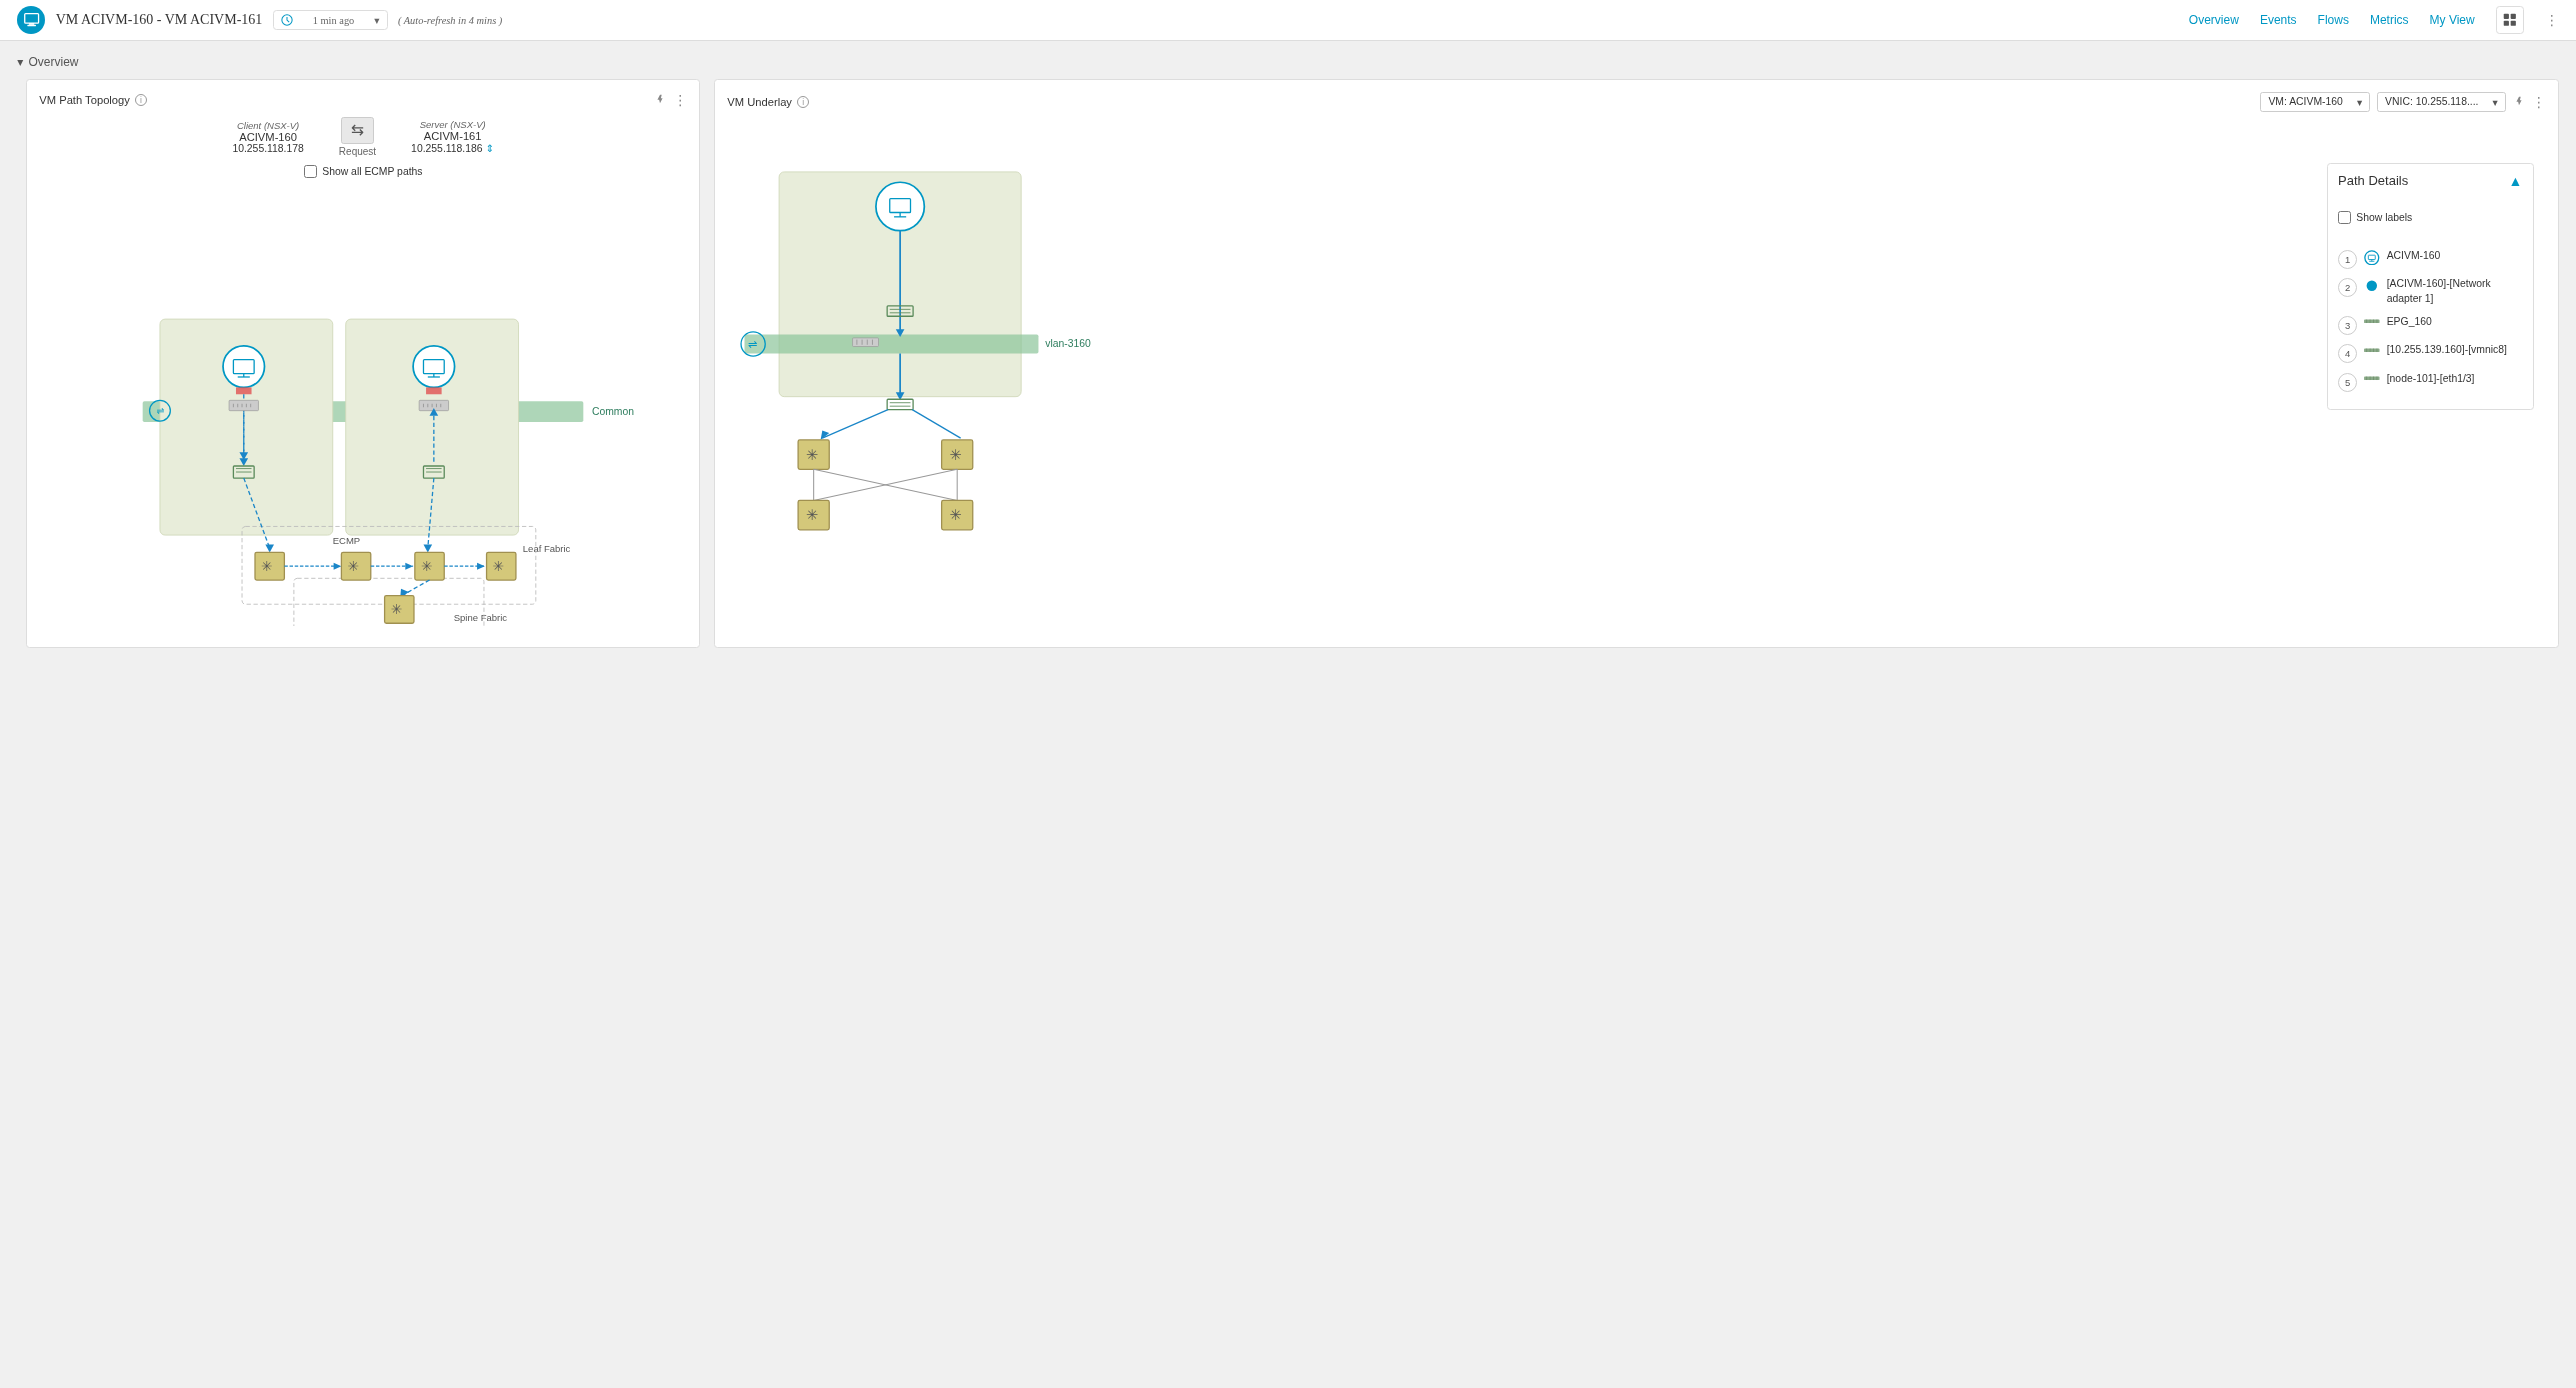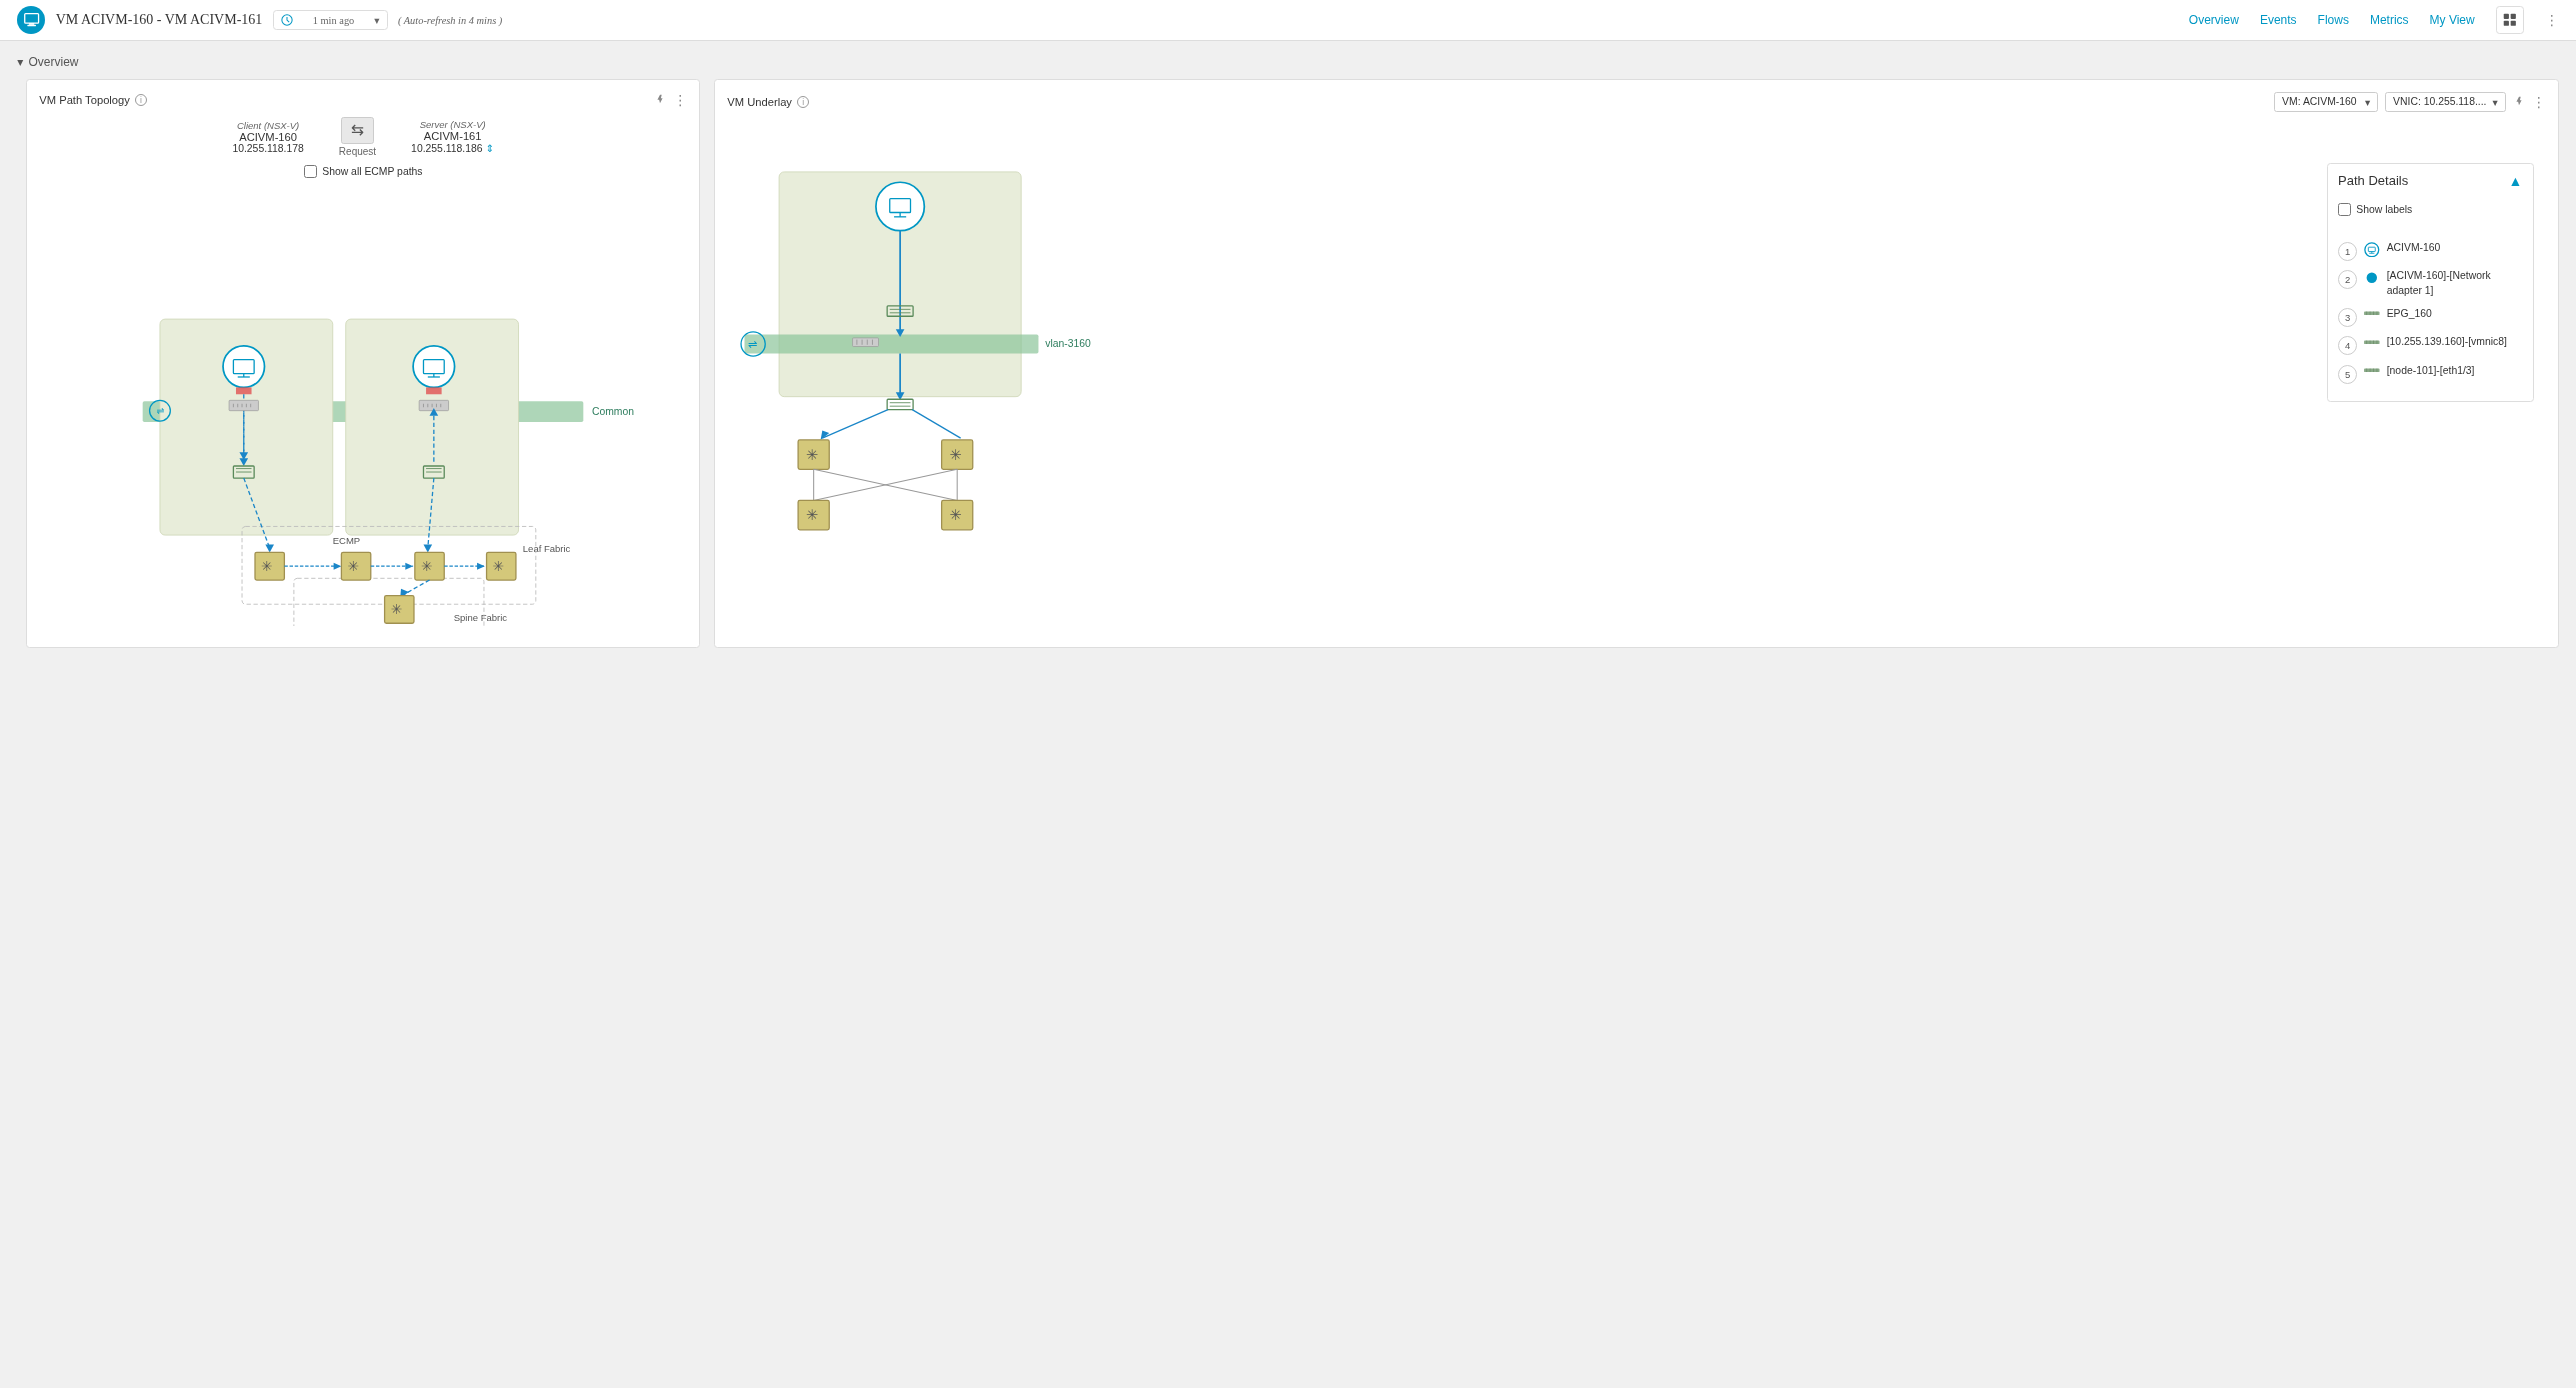--- a/index.html
+++ b/index.html
@@ -202,21 +202,21 @@
       height: 450px;
       position: relative;
     }
     .dropdown-select {
       border: 0.9px solid #ccc;
       border-radius: 2.6px;
       padding: 2.6px 7px;
       font-size: 10.4px;
       display: flex;
       align-items: center;
-      gap: 6px;
+      gap: 14px;
       cursor: pointer;
       color: #333;
       min-width: 104px;
     }
     .chevron-down {
       margin-left: auto;
       color: #555;
     }
     
     .path-details-panel {
@@ -227,21 +227,21 @@
       background: white;
       border: 0.9px solid #ddd;
       border-radius: 3.5px;
       padding: 8.6px 10.4px;
       z-index: 10;
     }
     .path-details-header {
       display: flex;
       align-items: center;
       justify-content: space-between;
-      margin-bottom: 14px;
+      margin-bottom: 22px;
     }
     .path-details-title {
       font-size: 13px;
       font-weight: 500;
       color: #333;
     }
     .collapse-btn {
       cursor: pointer;
       color: #0097c4;
       font-size: 14px;

